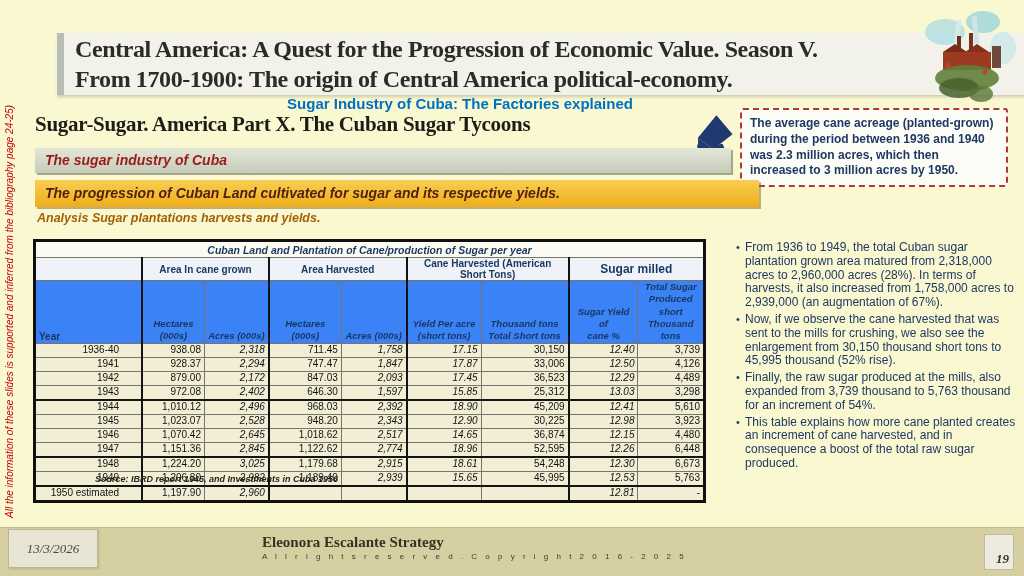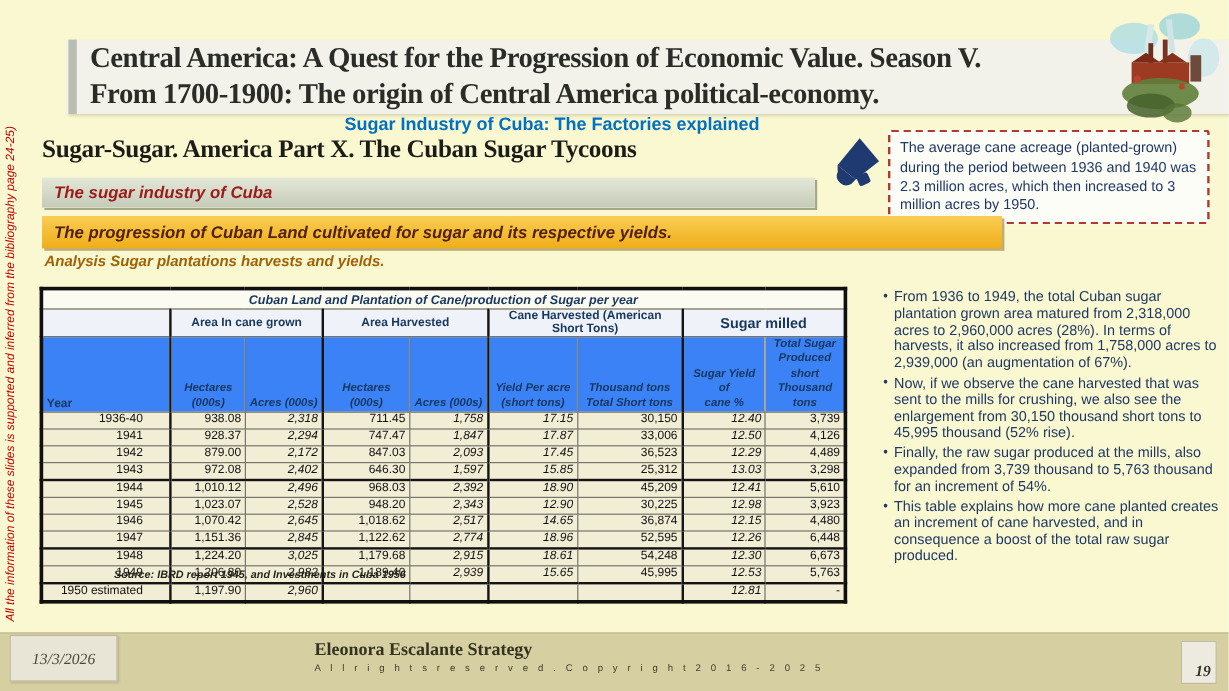--- a/index.html
+++ b/index.html
@@ -11,35 +11,35 @@
                box-shadow:2px 2px 3px rgba(0,0,0,.18);}
   .title-accent{position:absolute;left:2px;top:0;width:7px;height:100%;background:#B9BEB2;}
   .title-text{margin:1px 0 0 20px;font-family:"Liberation Serif",serif;font-weight:bold;
               font-size:24px;line-height:30px;color:#2B2B27;letter-spacing:-0.4px;}
   .subtitle{position:absolute;left:130px;top:95px;width:660px;text-align:center;
             color:#0070C0;font-weight:bold;font-size:15px;}
   .part-title{position:absolute;left:35px;top:112px;font-family:"Liberation Serif",serif;
               font-weight:bold;font-size:21px;color:#1C1C18;letter-spacing:-0.3px;}
 
   
-  .banner1{position:absolute;left:35px;top:148px;width:644px;height:25px;
+  .banner1{position:absolute;left:35px;top:148px;width:696px;height:25px;
            background:linear-gradient(#E3E7D8,#C5CBB8);box-shadow:2px 2px 0 rgba(95,100,82,.55);
            line-height:25px;padding-left:10px;box-sizing:border-box;
            font-style:italic;font-weight:600;font-size:14px;color:#9B1B1B;}
-  .banner2{position:absolute;left:35px;top:180px;width:800px;height:27px;
+  .banner2{position:absolute;left:35px;top:180px;width:724px;height:27px;
            background:linear-gradient(#F9CD53,#EFAE19);box-shadow:2px 2px 0 rgba(125,100,35,.5);
            line-height:27px;padding-left:10px;box-sizing:border-box;
            font-style:italic;font-weight:bold;font-size:14px;color:#52200C;}
   .analysis{position:absolute;left:37px;top:211px;font-style:italic;font-weight:bold;
             font-size:12.5px;color:#a16207;}
 
   
   .callout{position:absolute;left:740px;top:108px;width:268px;box-sizing:border-box;
            background:#FDFDF8;border:2px dashed #B03A2E;border-radius:3px;padding:6px 8px;
-           color:#1F3864;font-weight:normal;font-size:12px;line-height:1.32;}
+           color:#1F3864;font-weight:bold;font-size:12px;line-height:1.32;}
   .megaphone{position:absolute;left:690px;top:108px;width:52px;height:52px;}
   .illustration{position:absolute;left:915px;top:6px;width:106px;height:108px;}
 
   
   .sidebar-note{position:absolute;left:4px;top:98px;height:420px;
                 writing-mode:vertical-rl;transform:rotate(180deg);
                 font-style:italic;font-size:10px;color:#C00000;white-space:nowrap;}
 
   
   .table-wrap{position:absolute;left:33px;top:239px;width:676px;}

